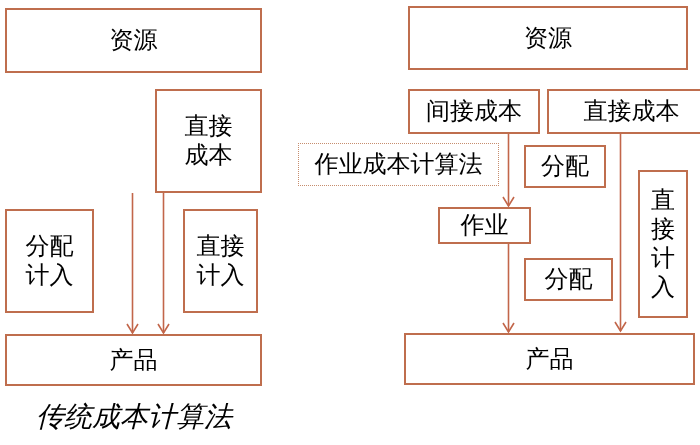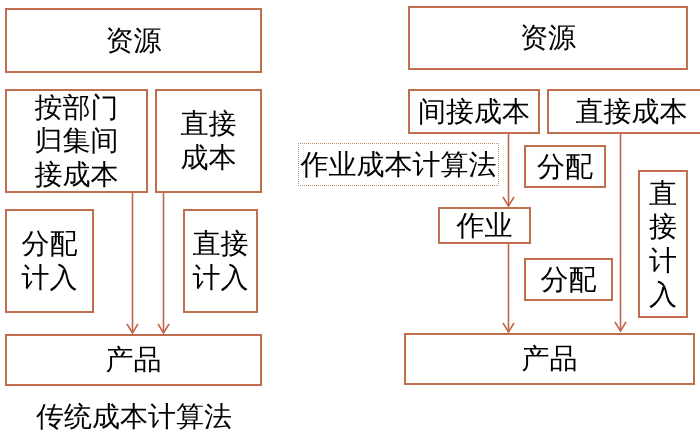--- a/index.html
+++ b/index.html
@@ -13,21 +13,21 @@
   }
   .box{
     position:absolute;
     box-sizing:border-box;
     border:2px solid #BF6E4E;
     background:#ffffff;
     display:flex;
     align-items:center;
     justify-content:center;
     text-align:center;
-    font-size:28px;
+    font-size:24px;
     line-height:1.2;
     white-space:pre-line;
   }
   .box.dotted{
     border:1px dotted #C68D6E;
   }
   .caption{
     position:absolute;
     width:220px;
     text-align:center;
@@ -46,36 +46,33 @@
     fill:none;
   }
 </style>
 </head>
 <body>
 
 <div id="stage">
 
   <div class="box" style="left:5px;top:8px;width:257px;height:65px;">资源</div>
 
-  <div class="box" style="left:5px;top:89px;width:143px;height:104px;">按部门
-归集间
-接成本</div>
 
   <div class="box" style="left:155px;top:89px;width:107px;height:104px;">直接
 成本</div>
 
   <div class="box" style="left:5px;top:209px;width:89px;height:104px;">分配
 计入</div>
 
   <div class="box" style="left:183px;top:209px;width:75px;height:104px;">直接
 计入</div>
 
   <div class="box" style="left:5px;top:334px;width:257px;height:52px;">产品</div>
 
-  <div class="caption" style="left:24px;top:400px;">传统成本计算法</div>
+  <div class="caption" style="left:24px;top:400px;font-style:italic;">传统成本计算法</div>
 
   <div class="box" style="left:408px;top:6px;width:280px;height:64px;">资源</div>
 
   <div class="box" style="left:408px;top:89px;width:132px;height:45px;">间接成本</div>
 
   <div class="box" style="left:547px;top:89px;width:169px;height:45px;">直接成本</div>
 
   <div class="box dotted" style="left:298px;top:143px;width:201px;height:43px;">作业成本计算法</div>
 
   <div class="box" style="left:524px;top:145px;width:82px;height:43px;">分配</div>

